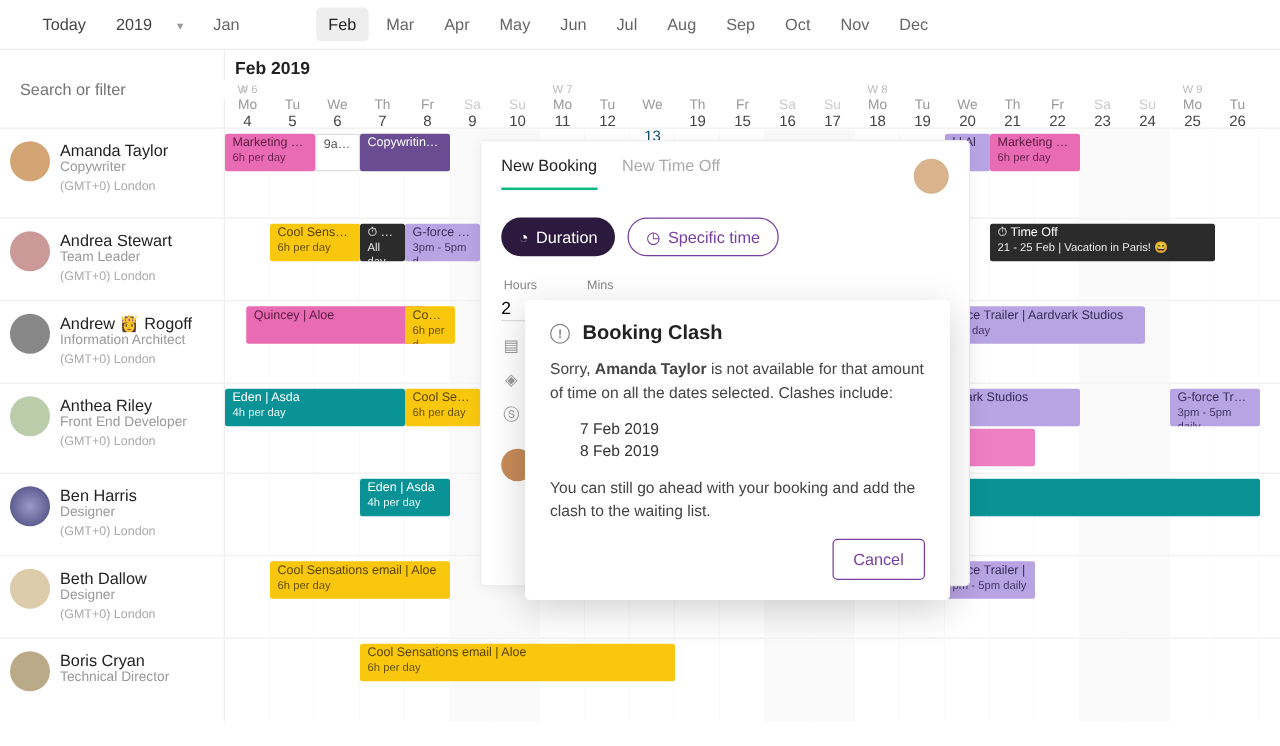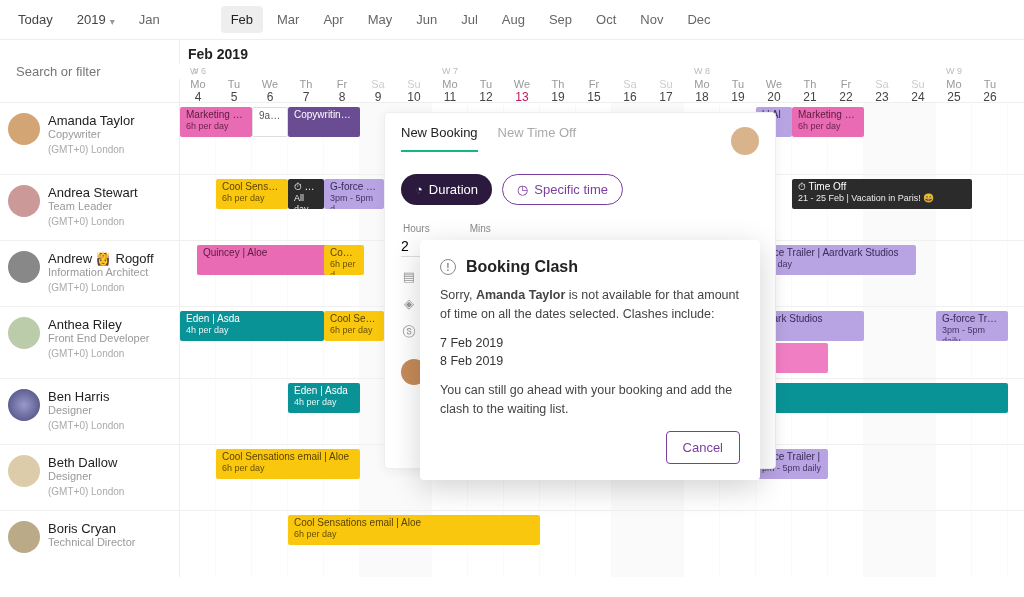--- a/index.html
+++ b/index.html
@@ -1,37 +1,37 @@
 <!DOCTYPE html>
 <html><head>
 <meta charset="utf-8">
 <style>
 * { margin: 0; padding: 0; box-sizing: border-box; }
 body { font-family: -apple-system, Helvetica, Arial, sans-serif; font-size: 13px; color: #222; background: #fff; overflow: hidden; width: 1024px; height: 597px; position: relative; }
 
 
-.month-bar { height: 40px; border-bottom: 1px solid #eee; display: flex; align-items: center; padding: 0 8px; gap: 4px; }
+.month-bar { height: 40px; border-bottom: 1px solid #eee; display: flex; align-items: center; padding: 0 24px; gap: 4px; }
 .month-bar .today { padding: 6px 10px; color: #444; cursor: pointer; }
-.month-bar .year { padding: 6px 10px; color: #444; cursor: pointer; display:flex; align-items:flex-end; gap:4px;}
+.month-bar .year { padding: 6px 10px; color: #444; cursor: pointer; display:flex; align-items:flex-end; gap:20px;}
 .month-bar .month { padding: 6px 10px; color: #666; cursor: pointer; border-radius: 4px; }
 .month-bar .month.active { background: #eee; color: #222; margin-left: 47px; }
 .chev { font-size: 10px; color:#999; }
 
 
 .header-row { display: flex; border-bottom: 1px solid #eee; }
 .side-col { width: 180px; flex: 0 0 180px; border-right: 1px solid #eee; }
 .search-box { height: 62px; display: flex; align-items: center; padding: 0 16px; color: #aaa; }
 .search-box input { border: none; outline: none; font-size: 13px; flex: 1; color: #444; }
 .date-head { height: 62px; display: flex; flex-direction: column; justify-content: space-between; }
 .date-head-title { padding: 6px 0 2px 8px; font-weight: 600; font-size: 14px; }
 .days-row { display: flex; flex: 1; }
 .day-col { width: 36px; flex: 0 0 36px; text-align: center; font-size: 11px; color: #999; padding-top: 4px; }
 .day-col .dn { font-size: 12px; color: #444; }
 .day-col.wk { color: #ccc; }
-.day-col.we .dn{ color:#be185d; }
+.day-col.we .dn{ color:#0c4a6e;margin-top:12px; }
 .wk-lbl { font-size: 9px; color: #bbb; position: relative; top:-2px;}
 
 
 .rows { position: relative; }
 .row { display: flex; border-bottom: 1px solid #f0f0f0; min-height: 66px; }
 .row .side-col { padding: 10px 8px 8px 8px; display: flex; gap: 8px; }
 .avatar { width: 32px; height: 32px; border-radius: 50%; background: #ccc; flex: 0 0 32px; }
 .person .name { font-size: 13px; color: #222; }
 .person .role { font-size: 11px; color: #999; }
 .person .tz { font-size: 10px; color: #aaa; margin-top: 4px; }
@@ -73,21 +73,21 @@
 .panel-foot { display:flex; justify-content:flex-end; gap:10px; padding:0 16px 16px; }
 .btn { padding:8px 16px; border-radius:4px; font-size:13px; cursor:pointer; border:1px solid transparent; }
 .btn.prim { background:#4c2a6b; color:#fff; }
 .btn.sec { background:#fff; border:1px solid #7a3ea1; color:#7a3ea1; }
 
 
 .clash { position:absolute; left:420px; top:240px; width:340px; background:#fff; border-radius:4px; box-shadow:0 8px 30px rgba(0,0,0,.18); z-index:30; padding:18px 20px 16px; }
 .clash h3 { font-size:16px; font-weight:600; margin-bottom:10px; display:flex; align-items:center; gap:10px; }
 .clash h3 .warn { width:16px; height:16px; border:1.5px solid #888; border-radius:50%; display:inline-flex; align-items:center; justify-content:center; font-size:10px; color:#888;}
 .clash p { font-size:12.5px; color:#444; line-height:1.5; margin-bottom:10px; }
-.clash .dates { font-size:12.5px; color:#333; line-height:1.5; margin-bottom:10px; }
+.clash .dates { font-size:12.5px; color:#333; line-height:1.5; margin-bottom:10px;margin-left:24px; }
 .clash-foot { display:flex; justify-content:flex-end; gap:10px; margin-top:12px; }
 .hp { height:72px; }
 .timeline-area { flex:1; position:relative; }
 </style>
 </head>
 <body>
 
 <div class="month-bar">
   <div class="today">Today</div>
   <div class="year">

